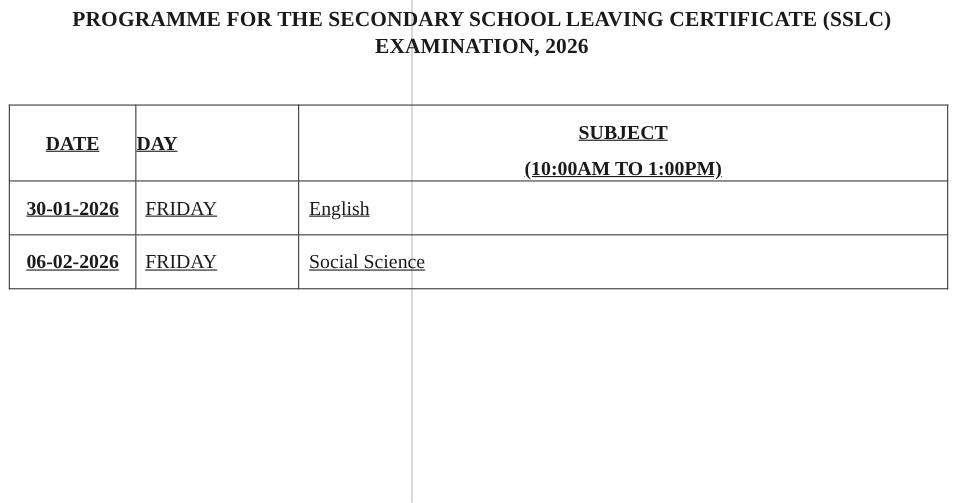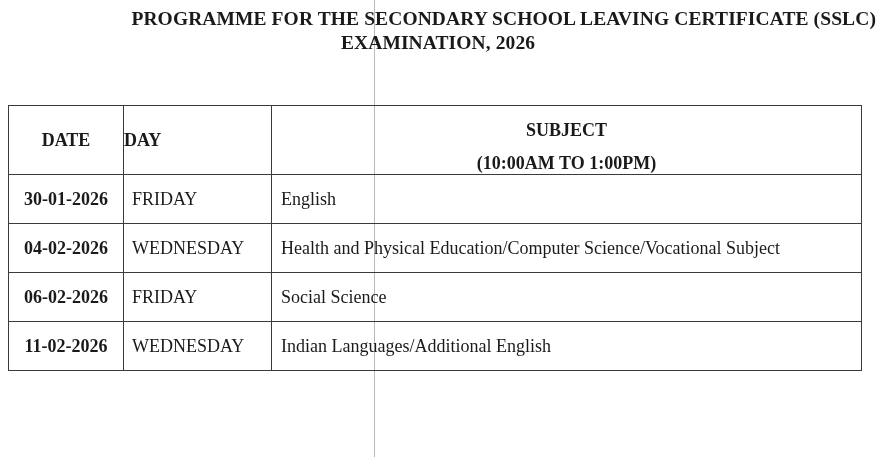--- a/index.html
+++ b/index.html
@@ -1,21 +1,21 @@
 <!DOCTYPE html>
 <html><head>
 <meta charset="utf-8">
 <style>
   html, body { margin: 0; padding: 0; background: #ffffff; }
   body { width: 876px; height: 457px; position: relative; overflow: hidden; font-family: "Liberation Serif", "DejaVu Serif", serif; color: #1a1a1a; }
   .title { position: absolute; left: 0; width: 876px; text-align: center; font-weight: bold; font-size: 19.5px; letter-spacing: 0.1px; }
-  .t1 { top: 8px; text-align: right; }
+  .t1 { top: 8px; }
   .t2 { top: 32px; }
   .fold { position: absolute; left: 374px; top: 0; width: 1px; height: 457px; background: #b9b9c2; }
-  table { position: absolute; left: 8px; top: 105px; border-collapse: collapse; border: 1.6px solid #333; }
+  table { position: absolute; left: 8px; top: 95px; border-collapse: collapse; border: 1.6px solid #333; text-decoration: underline; }
   td, th { border: 1.3px solid #3a3a3a; padding: 0; font-size: 18px; }
   th { font-weight: bold; height: 48px; }
   td { height: 48px; }
   .c-date { width: 114px; text-align: center; font-weight: bold; }
   .c-day { width: 148px; text-align: left; padding-left: 8px; box-sizing: border-box; }
   th.c-day { padding-left: 0; }
   .c-subj { width: 590px; text-align: left; padding-left: 9px; box-sizing: border-box; }
   th.c-subj { text-align: center; padding-left: 0; line-height: 21px; padding-top: 2px; }
   .sub-line { display: block; margin-top: 12px; }
 </style>
@@ -38,28 +38,18 @@
       </th>
     </tr>
   </thead>
   <tbody>
     <tr>
       <td class="c-date">30-01-2026</td>
       <td class="c-day">FRIDAY</td>
       <td class="c-subj">English</td>
     </tr>
     <tr>
-      <td class="c-date">04-02-2026</td>
-      <td class="c-day">WEDNESDAY</td>
-      <td class="c-subj">Health and Physical Education/Computer Science/Vocational Subject</td>
-    </tr>
-    <tr>
       <td class="c-date">06-02-2026</td>
       <td class="c-day">FRIDAY</td>
       <td class="c-subj">Social Science</td>
-    </tr>
-    <tr>
-      <td class="c-date">11-02-2026</td>
-      <td class="c-day">WEDNESDAY</td>
-      <td class="c-subj">Indian Languages/Additional English</td>
     </tr>
   </tbody>
 </table>
 
 </body></html>

